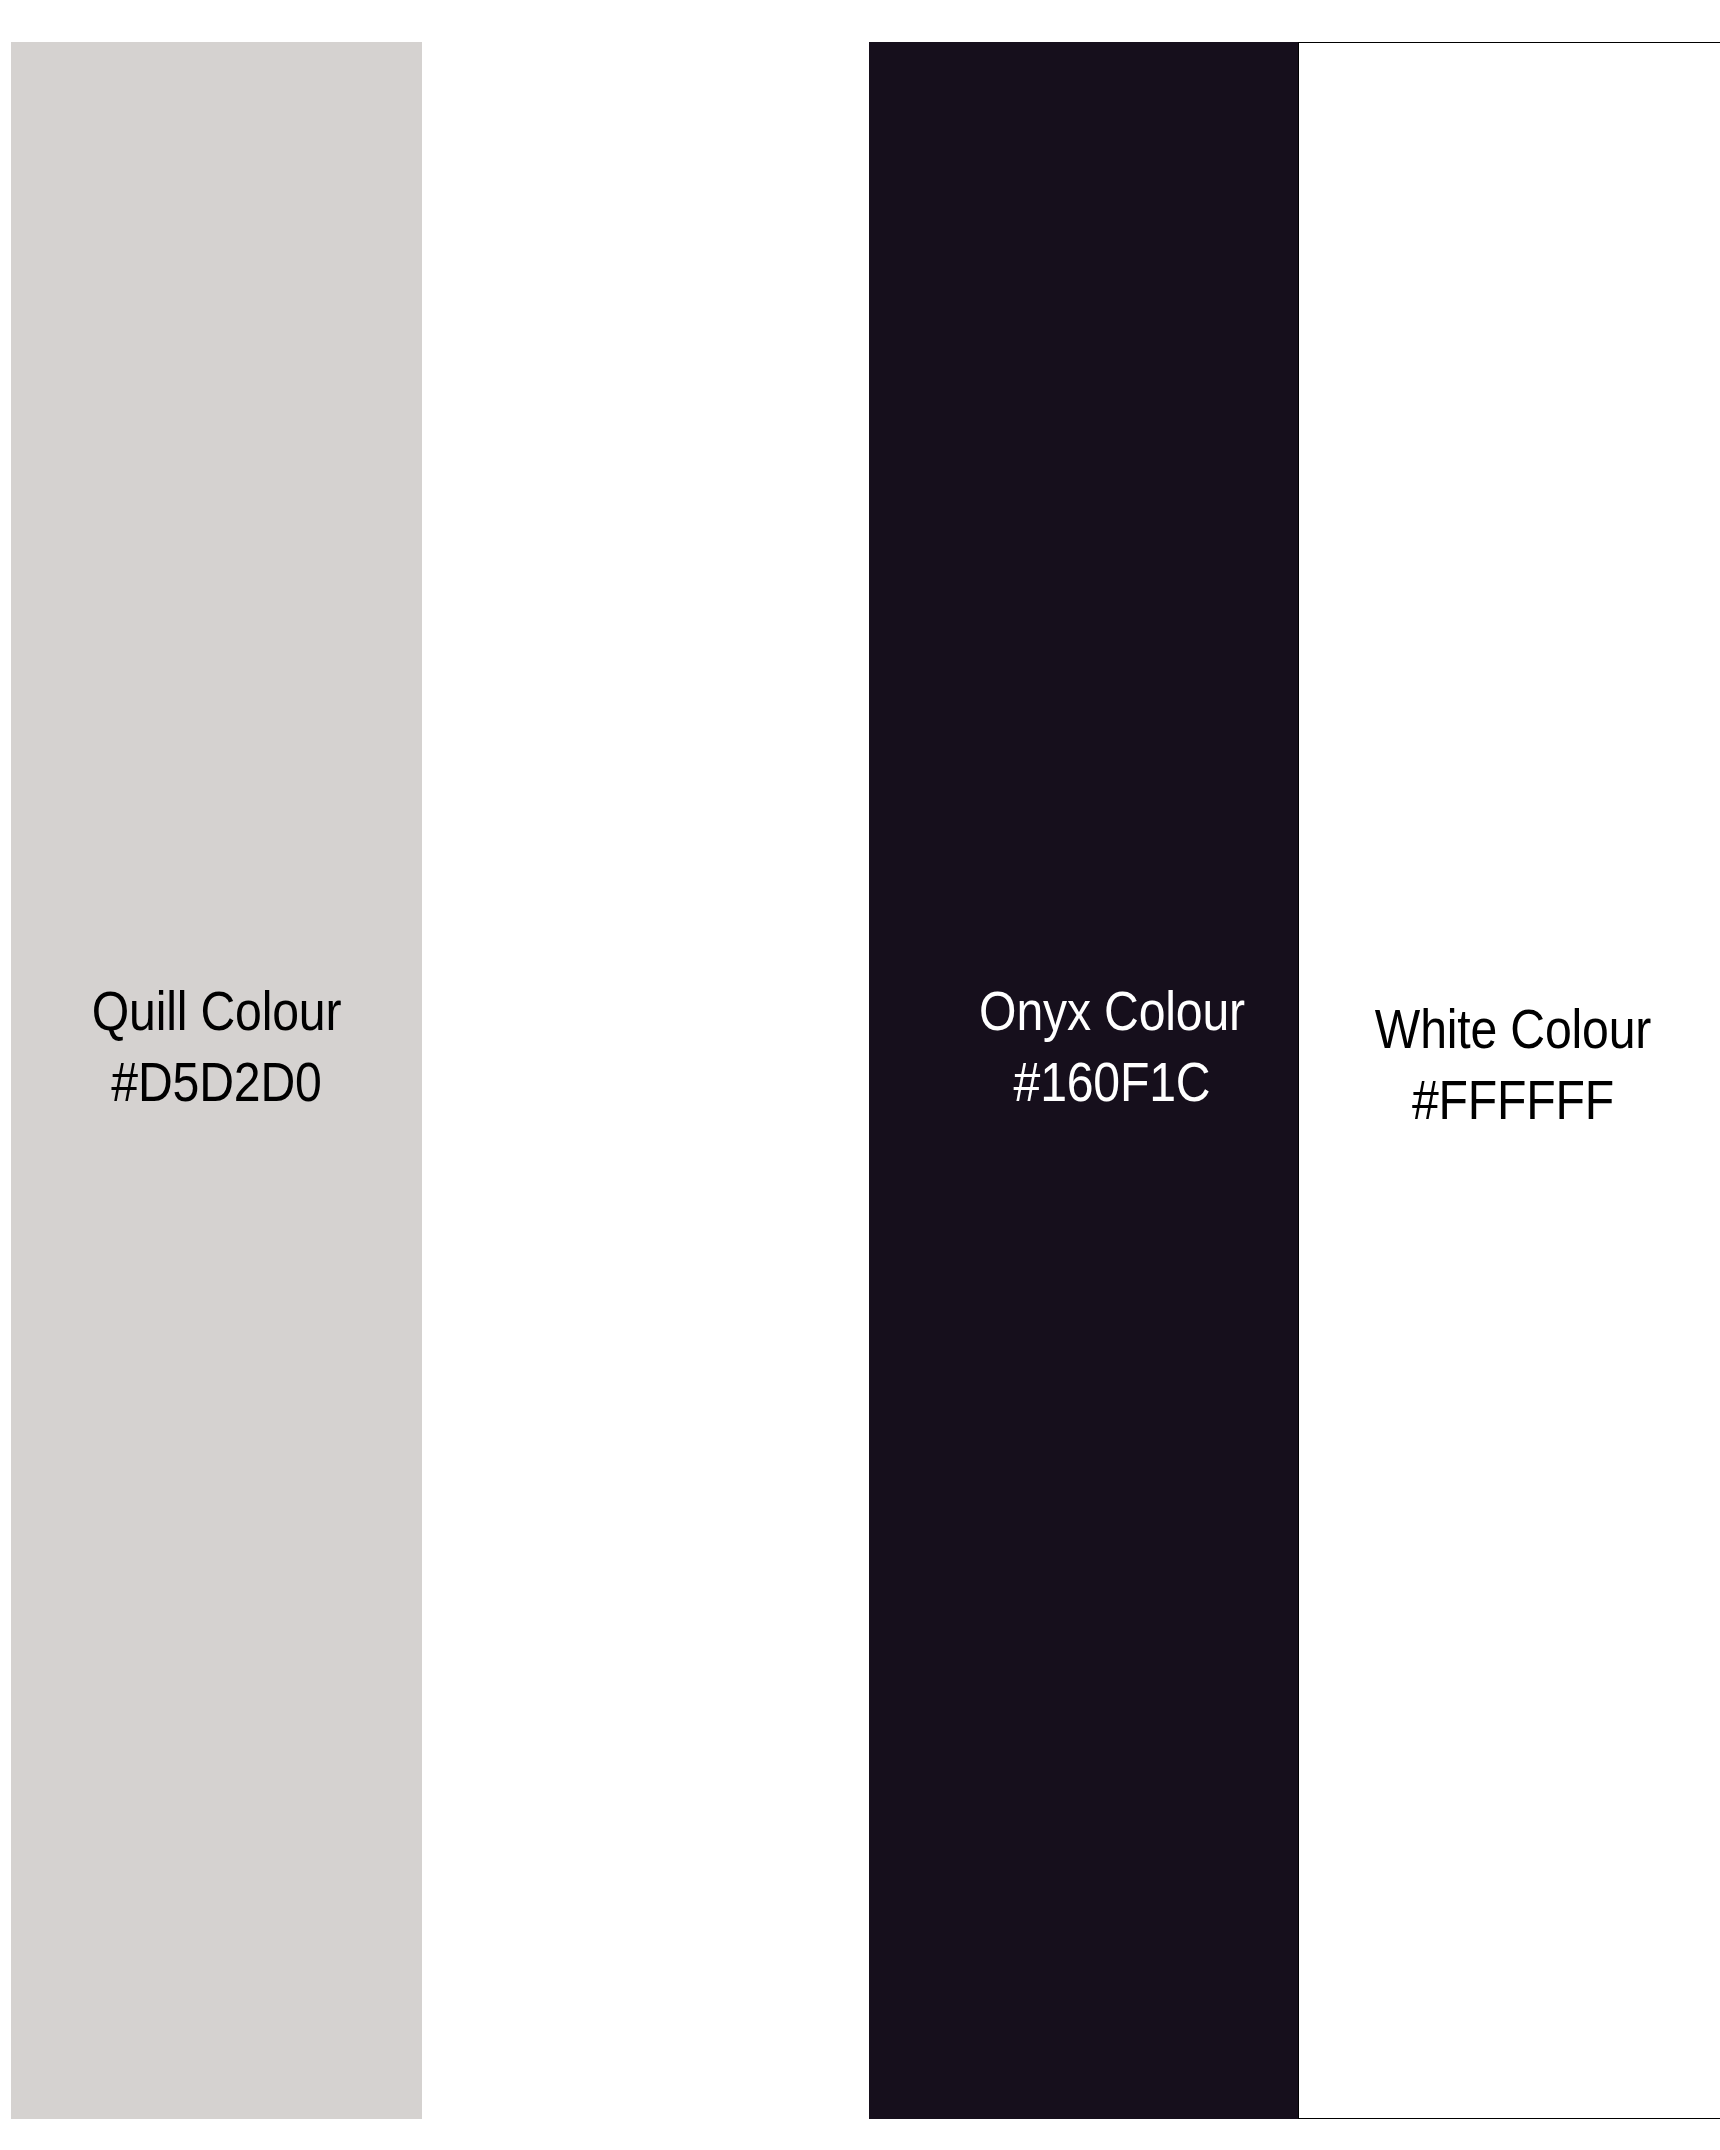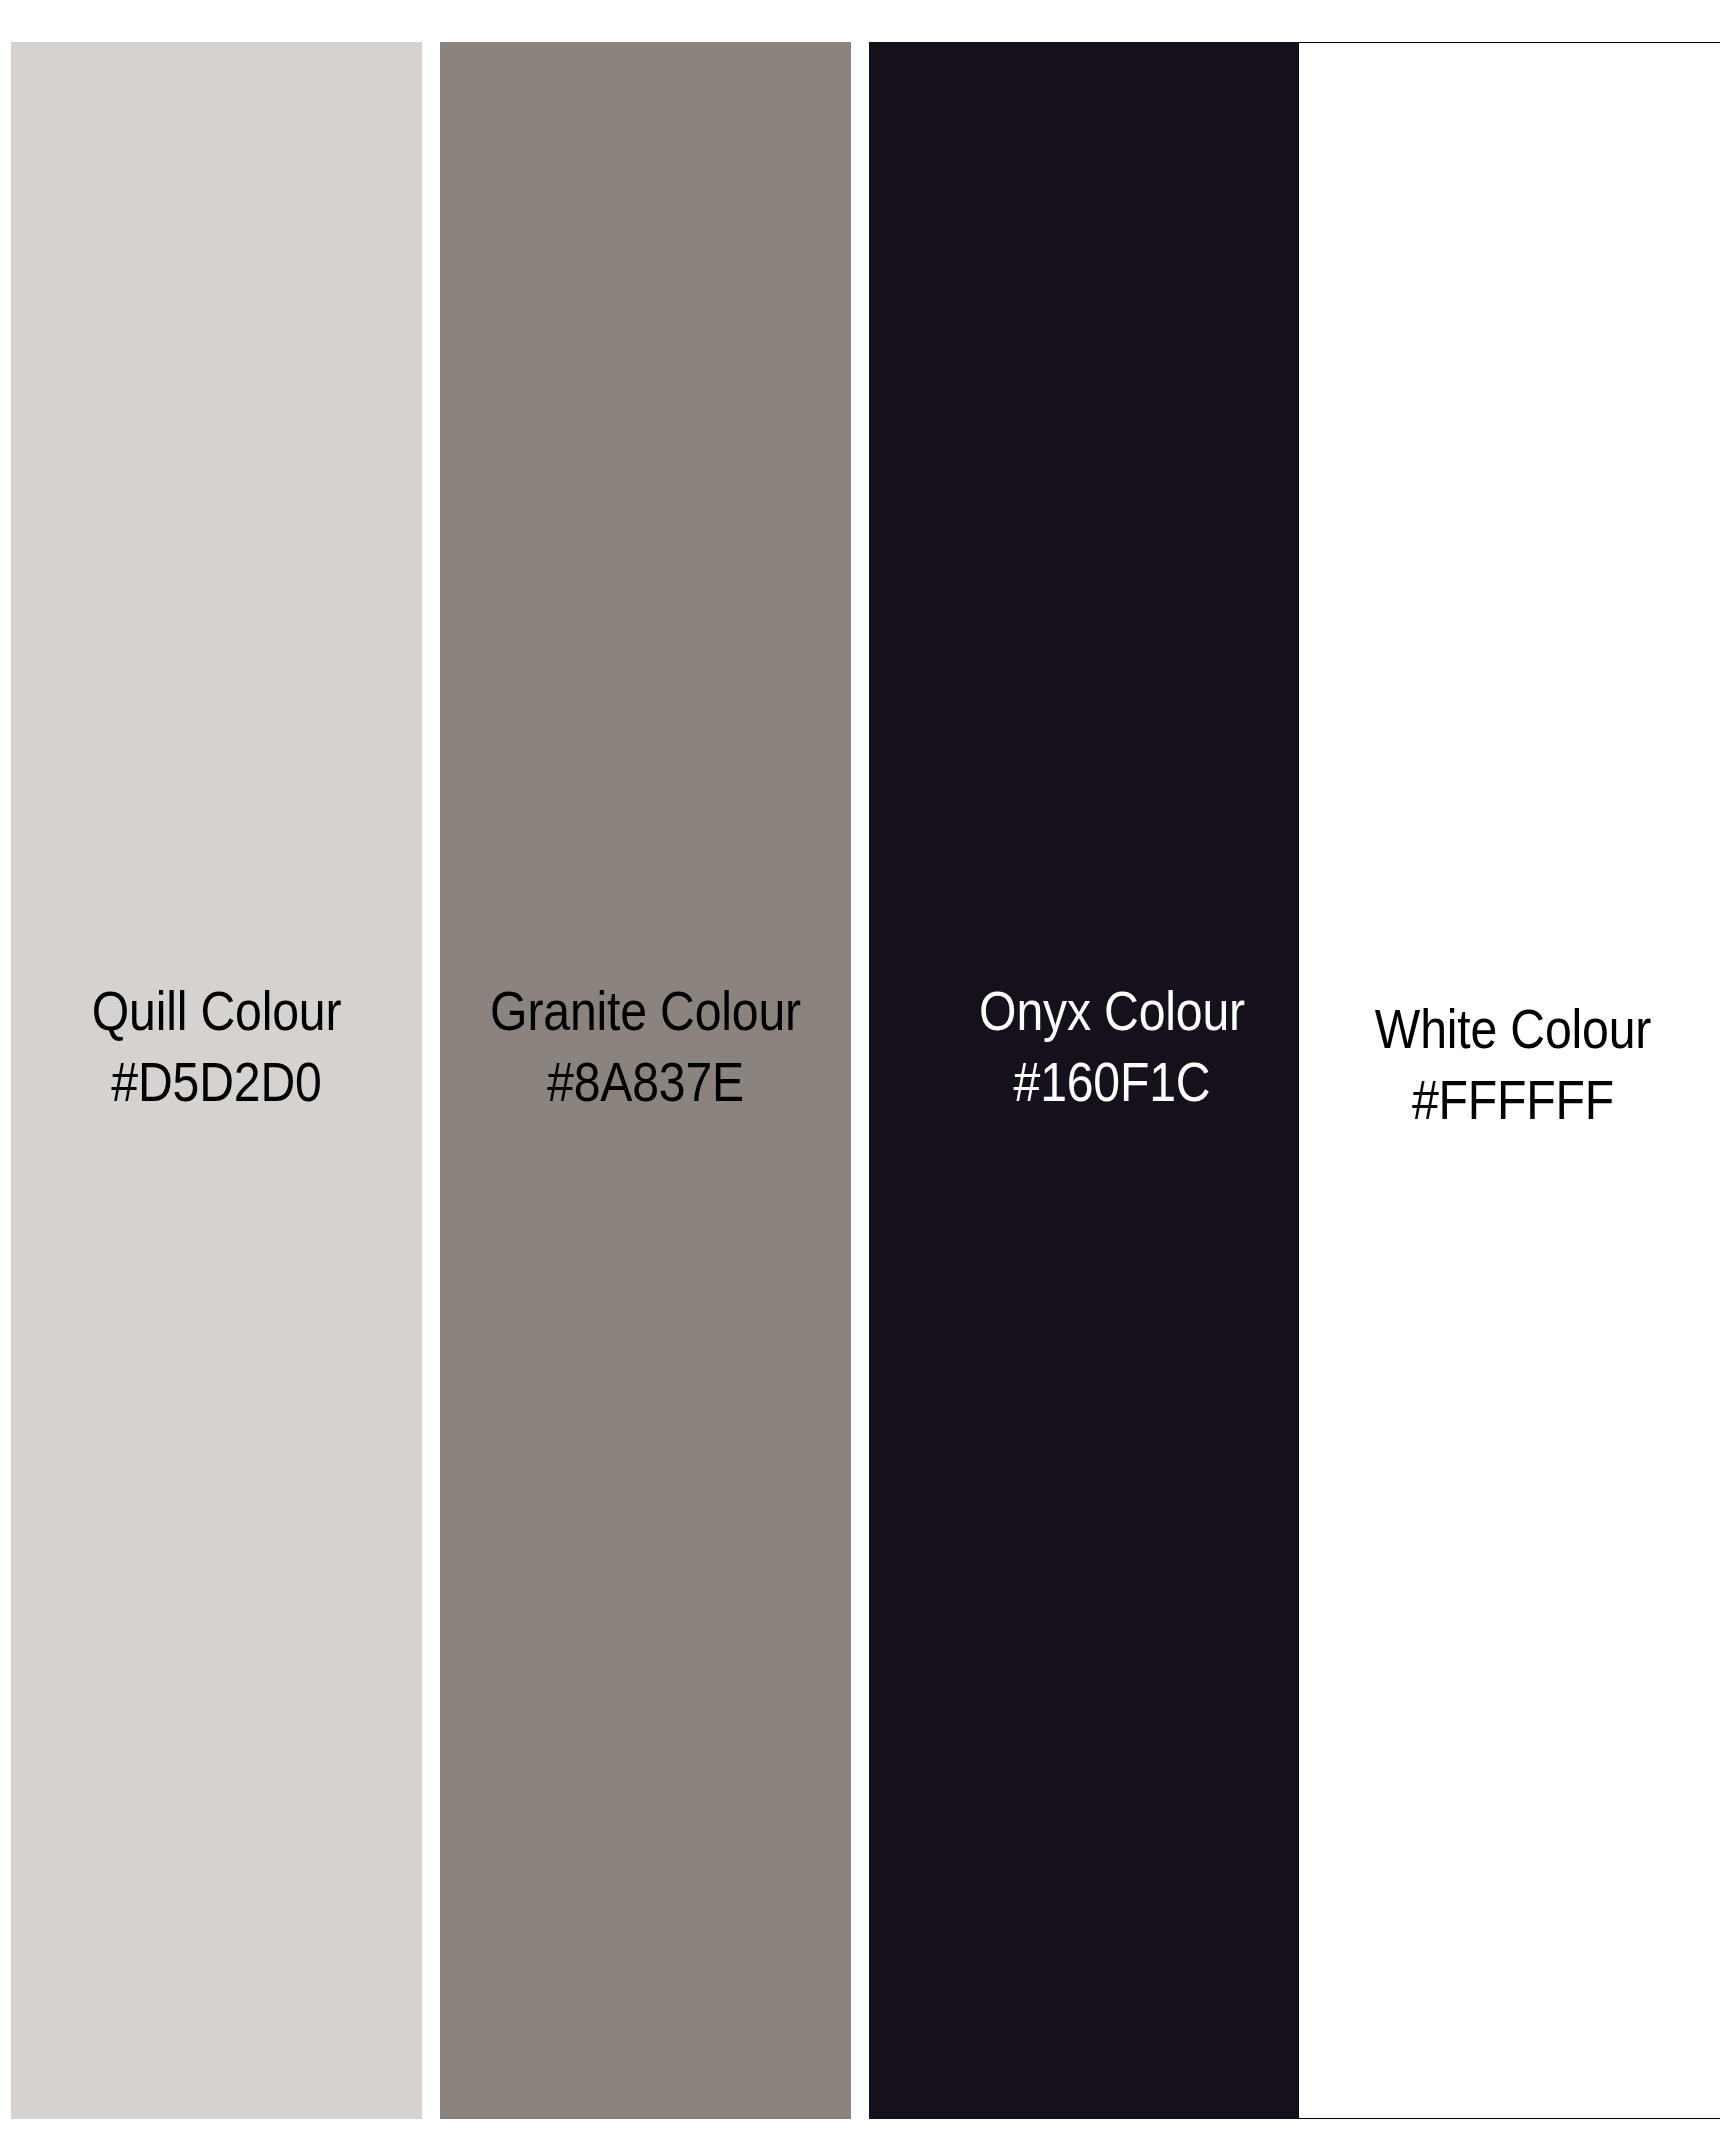--- a/index.html
+++ b/index.html
@@ -61,26 +61,20 @@
 
 <div class="page">
 
   <div class="swatch-strip swatch-1" style="background-color: rgb(213, 210, 208);">
     <div class="swatch-label text-dark">
       <span class="label-name">Quill Colour</span>
       <span class="label-hex">#D5D2D0</span>
     </div>
   </div>
 
-  <div class="swatch-strip swatch-2" style="background-color: rgb(138, 131, 126);">
-    <div class="swatch-label text-dark">
-      <span class="label-name">Granite Colour</span>
-      <span class="label-hex">#8A837E</span>
-    </div>
-  </div>
 
   <div class="swatch-strip swatch-3" style="background-color: rgb(22, 15, 28);">
     <div class="swatch-label text-light">
       <span class="label-name">Onyx Colour</span>
       <span class="label-hex">#160F1C</span>
     </div>
   </div>
 
   <div class="swatch-strip swatch-4" style="background-color: rgb(255, 255, 255);">
     <div class="swatch-label text-dark">

